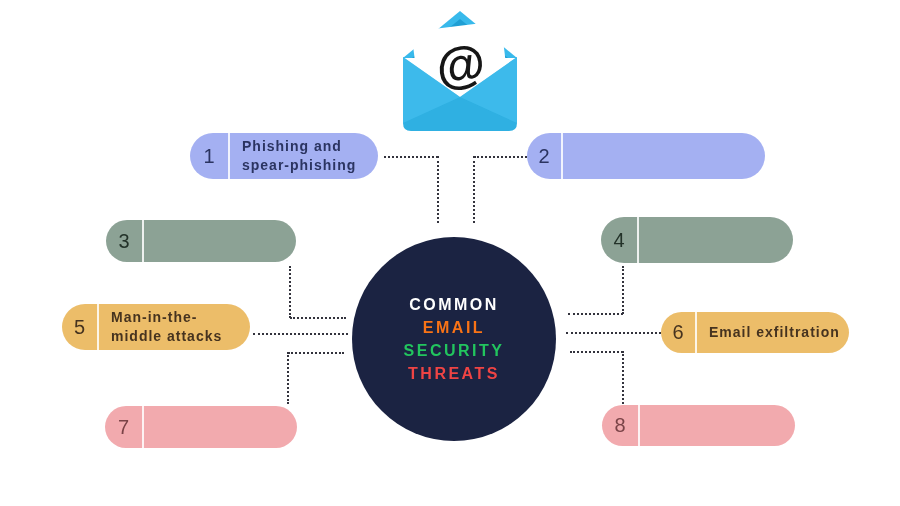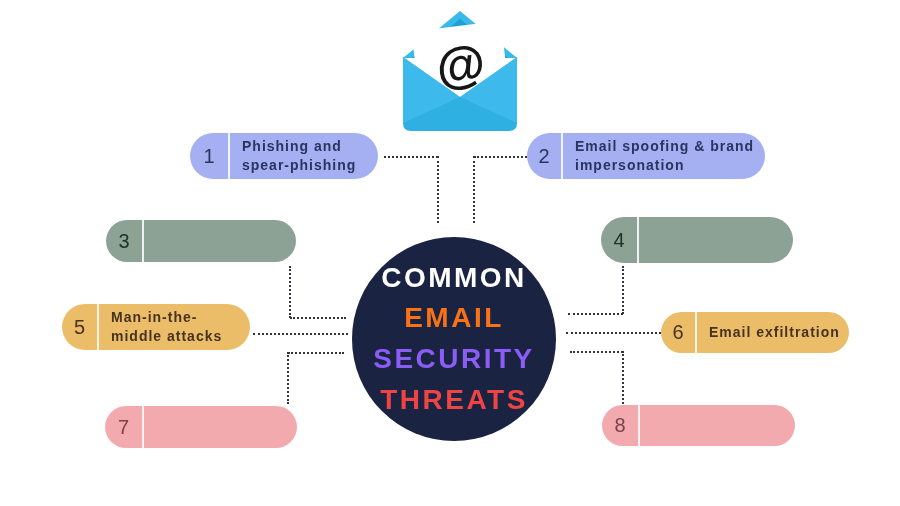--- a/index.html
+++ b/index.html
@@ -6,21 +6,21 @@
   .canvas{
     position:relative;width:900px;height:506px;background:#ffffff;overflow:hidden;
     font-family:"Liberation Sans",sans-serif;
   }
   
   .circle{
     position:absolute;left:352px;top:237px;width:204px;height:204px;border-radius:50%;
     background:#1b2342;display:flex;flex-direction:column;align-items:center;justify-content:center;
   }
   .circle .t-line{
-    color:#ffffff;font-weight:bold;font-size:28px;letter-spacing:2.5px;line-height:1.45;text-align:center;
+    color:#ffffff;font-weight:bold;font-size:16px;letter-spacing:2.5px;line-height:1.45;text-align:center;
   }
   
   .pill{
     position:absolute;display:flex;align-items:stretch;border-radius:30px;overflow:hidden;
   }
   .pill .num{
     display:flex;align-items:center;justify-content:center;
     font-size:20px;font-weight:500;flex:0 0 auto;
   }
   .pill .divider{width:2px;background:rgba(255,255,255,0.85);flex:0 0 auto;}
@@ -64,40 +64,36 @@
   <div class="conn h" style="left: 253px; top: 333px; width: 95px; border-color: rgb(51, 51, 61);"></div>
   <div class="conn h" style="left: 566px; top: 332px; width: 95px; border-color: rgb(51, 51, 61);"></div>
   <div class="conn h" style="left: 288px; top: 352px; width: 56px; border-color: rgb(51, 51, 61);"></div>
   <div class="conn v" style="left: 287px; top: 352px; height: 52px; border-color: rgb(51, 51, 61);"></div>
   <div class="conn h" style="left: 570px; top: 351px; width: 53px; border-color: rgb(51, 51, 61);"></div>
   <div class="conn v" style="left: 622px; top: 351px; height: 53px; border-color: rgb(51, 51, 61);"></div>
 
   <div class="circle" style="background: rgb(27, 35, 66);">
     <div class="t-line" style="color: rgb(255, 255, 255);">COMMON</div>
     <div class="t-line" style="color: #f97316;">EMAIL</div>
-    <div class="t-line" style="color: #8b5cf6;">SECURITY</div>
+    <div class="t-line" style="color: #22c55e;">SECURITY</div>
     <div class="t-line" style="color: #ef4444;">THREATS</div>
   </div>
 
   <div class="pill" style="left: 190px; top: 133px; width: 188px; height: 46px; background: rgb(164, 176, 242); color: rgb(43, 52, 97);">
     <div class="num" style="width:38px;">1</div>
     <div class="divider"></div>
     <div class="label">
       <div>Phishing and</div>
       <div>spear-phishing</div>
     </div>
   </div>
 
   <div class="pill" style="left: 527px; top: 133px; width: 238px; height: 46px; background: rgb(164, 176, 242); color: rgb(43, 52, 97);">
     <div class="num" style="width:34px;">2</div>
     <div class="divider"></div>
-    <div class="label">
-      <div>Email spoofing &amp; brand</div>
-      <div>impersonation</div>
-    </div>
   </div>
 
   <div class="pill" style="left: 106px; top: 220px; width: 190px; height: 42px; background: rgb(140, 162, 149); color: rgb(35, 50, 41);">
     <div class="num" style="width:36px;">3</div>
     <div class="divider"></div>
   </div>
 
   <div class="pill" style="left: 601px; top: 217px; width: 192px; height: 46px; background: rgb(140, 162, 149); color: rgb(35, 50, 41);">
     <div class="num" style="width:36px;">4</div>
     <div class="divider"></div>

